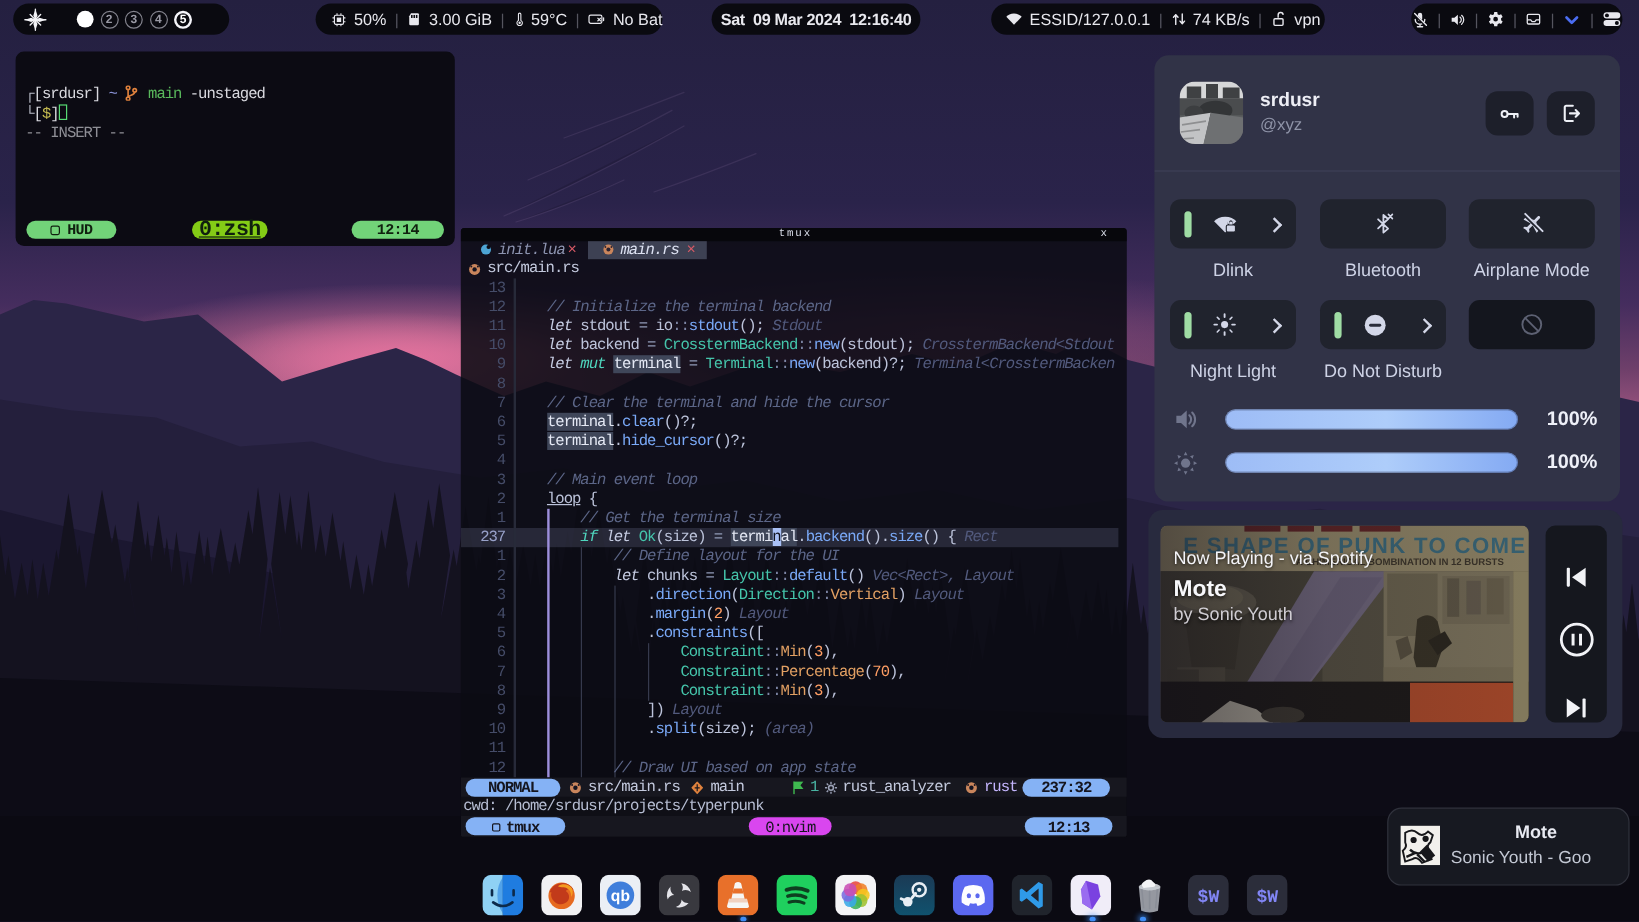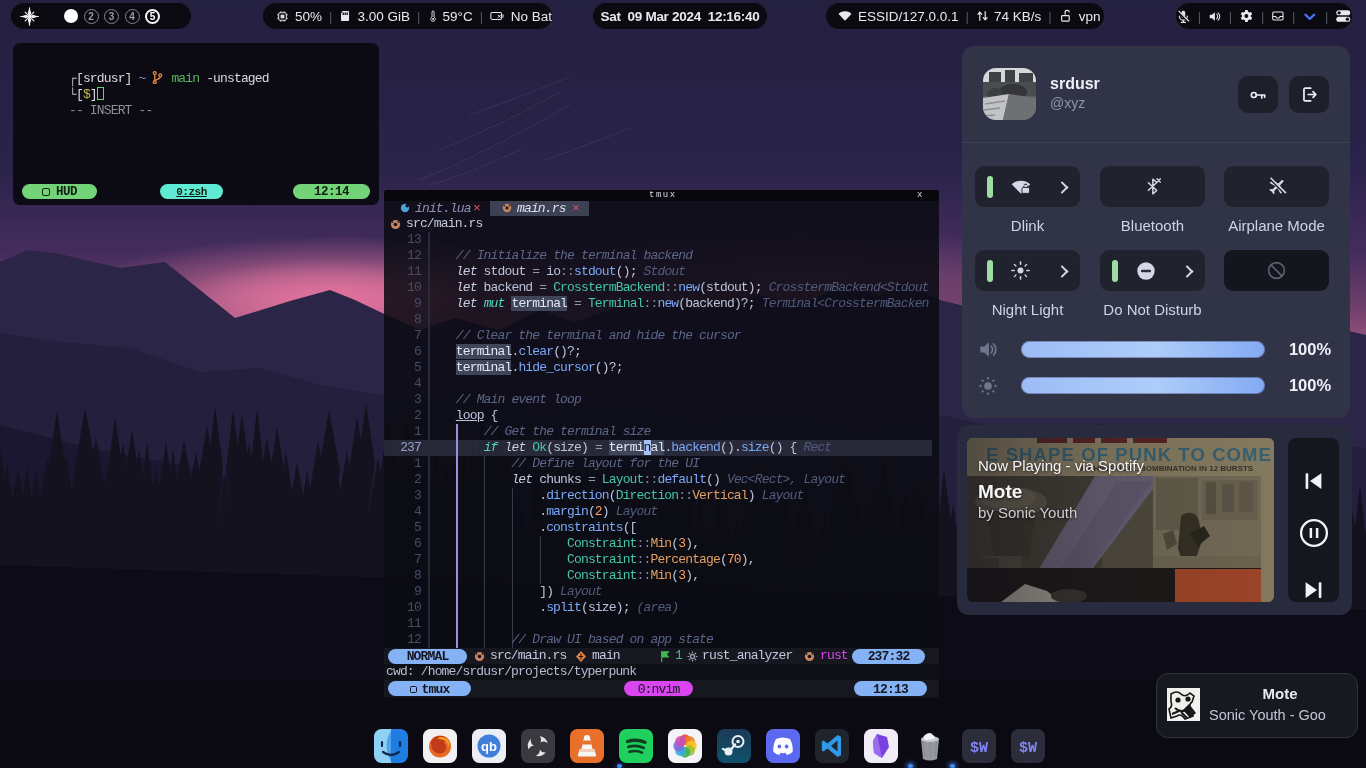--- a/index.html
+++ b/index.html
@@ -156,36 +156,36 @@
     <span class="sep">|</span>
   <svg width="18" height="16" viewBox="0 0 26 22" fill="#e8e8ee">
     <rect x="2" y="2" width="22" height="8" rx="4"></rect>
       <circle cx="6.5" cy="6" r="2.6" fill="#0a0a10"></circle>
     <rect x="2" y="12" width="22" height="8" rx="4"></rect>
       <circle cx="19.5" cy="16" r="2.6" fill="#0a0a10"></circle>
   </svg>
 </div>
 
 <div class="abs" style="left:13px; top:43px; width:366px; height:162px; background:#0c0b13; border-radius:7px; overflow:hidden;">
-  <div class="t abs" style="left:8px; top:28px; line-height:16px; color:#d8d8de;margin-left:48px;">
+  <div class="t abs" style="left:8px; top:28px; line-height:16px; color:#d8d8de;">
     <div><span style="color:#b9bdc9">┌</span>[srdusr] <span style="color:#8a93d6">~</span> <svg width="11" height="13" viewBox="0 0 12 14" style="margin:0 1px -2px 0">
           <g stroke="#e0823d" stroke-width="1.5" fill="none">
             <path d="M3 3.5 V11 M9 6.2 c0 3.4-6 2.4-6 5.2"></path>
             <circle cx="3" cy="2.2" r="1.6"></circle>
             <circle cx="3" cy="12.2" r="1.6"></circle>
             <circle cx="9" cy="4.6" r="1.6"></circle>
           </g>
         </svg> <span style="color:#59b85c">main</span> -unstaged</div>
     <div><span style="color:#b9bdc9">└</span>[<span style="color:#c7bd51">$</span>]<span style="display:inline-block;width:7px;height:13px;border:1.5px solid #57d973;margin-bottom:-2px"></span></div>
     <div><span style="color:#8f8f96">-- INSERT --</span></div>
   </div>
 
   <div class="abs t" style="left:9px; top:141px; width:75px; height:15px; background:#72d379; border-radius:9px; color:#10200f; font-weight:bold; font-size:12.5px; display:flex; align-items:center; justify-content:center; letter-spacing:-0.5px;">
     <span style="display:inline-block;width:8px;height:8px;border:1.5px solid #10200f;border-radius:2px;margin-right:6px"></span>HUD</div>
-  <div class="abs t" style="left:147px; top:141px; width:63px; height:15px; background:#5eead4; border-radius:9px; color:#10200f; font-weight:bold; font-size:11px; display:flex; align-items:center; justify-content:center; letter-spacing:-0.5px;text-decoration:underline;">0:zsh</div>
+  <div class="abs t" style="left:147px; top:141px; width:63px; height:15px; background:#84cc16; border-radius:9px; color:#10200f; font-weight:bold; font-size:18px; display:flex; align-items:center; justify-content:center; letter-spacing:-0.5px;text-decoration:underline;">0:zsh</div>
   <div class="abs t" style="left:280px; top:141px; width:77px; height:15px; background:#72d379; border-radius:9px; color:#10200f; font-weight:bold; font-size:12.5px; display:flex; align-items:center; justify-content:center; letter-spacing:-0.5px;">12:14</div>
 </div>
 
 <div class="abs" style="left:384px; top:190px; width:555px; height:508px; background:rgba(12,11,19,0.87); border-radius:3px; overflow:hidden;">
 
   <div class="abs mono" style="left:0;top:0;width:555px;height:11px;background:#07070c;color:#d8dce8;font-size:9px;">
     <span class="abs" style="left:265px;top:0px;letter-spacing:1.5px">tmux</span>
     <span class="abs" style="left:533px;top:0px;">x</span>
   </div>
 
@@ -310,21 +310,21 @@
           <circle cx="6" cy="6" r="2.2" fill="none" stroke="#9aa0b5" stroke-width="1.4"></circle>
           <path d="M6 0.5 v2 M6 9.5 v2 M0.5 6 h2 M9.5 6 h2 M2.1 2.1 l1.4 1.4 M8.5 8.5 l1.4 1.4 M9.9 2.1 L8.5 3.5 M3.5 8.5 L2.1 9.9" stroke="#9aa0b5" stroke-width="1.3"></path>
         </svg></span>
     <span class="abs" style="left:318px;color:#c3c9dd;">rust_analyzer</span>
     <span class="abs" style="left:420px;top:3px"><svg width="11" height="11" viewBox="0 0 12 12">
           <circle cx="6" cy="6" r="5" fill="#c9855c"></circle>
           <circle cx="6" cy="6" r="2" fill="#141320"></circle>
           <circle cx="3" cy="3.4" r="0.9" fill="#141320"></circle>
           <circle cx="9" cy="3.4" r="0.9" fill="#141320"></circle>
         </svg></span>
-    <span class="abs" style="left:436px;color:#d946ef;">rust</span>
+    <span class="abs" style="left:436px;color:#c4b5fd;">rust</span>
     <span class="abs" style="left:468px;top:0.5px;width:73px;height:15px;background:#85b2f5;border-radius:8px;color:#15151e;font-weight:bold;text-align:center;">237:32</span>
   </div>
   <div class="abs t" style="left:2px;top:474px;color:#b6bdd2;line-height:16px;">cwd: /home/srdusr/projects/typerpunk</div>
   <div class="abs t" style="left:0;top:490px;width:555px;height:17px;background:#17171f;line-height:17px;">
     <span class="abs" style="left:4px;top:1px;width:83px;height:15px;background:#85b2f5;border-radius:8px;color:#15151e;font-weight:bold;text-align:center;"><span style="display:inline-block;width:7px;height:7px;border:1.5px solid #15151e;border-radius:1.5px;margin-right:5px"></span>tmux</span>
     <span class="abs" style="left:240px;top:1px;width:69px;height:15px;background:#d946ef;border-radius:8px;color:#15151e;font-weight:normal;text-align:center;">0:nvim</span>
     <span class="abs" style="left:470px;top:1px;width:73px;height:15px;background:#85b2f5;border-radius:8px;color:#15151e;font-weight:bold;text-align:center;">12:13</span>
   </div>
 </div>
 
@@ -508,21 +508,21 @@
     <path d="M4 6 q6-4 10 0 t9-1 l4 3 -2 6 q-3 2-2 6 l3 8 -8 3 q-4-6-8-3 l-6 2 -2-9 q4-3 2-7 Z" fill="none" stroke="#17171a" stroke-width="1.6"></path>
     <circle cx="11" cy="12" r="2.6" fill="#17171a"></circle>
       <circle cx="21" cy="11" r="2.6" fill="#17171a"></circle>
     <path d="M8 20 q5 5 11 2 M14 24 l6 6 M5 26 l7-3" stroke="#17171a" stroke-width="2" fill="none"></path>
     <path d="M22 16 l7 9 -6 5 -7-8 Z" fill="#17171a"></path>
   </svg>
   <div class="abs" style="left:52px;top:11px;width:142px;text-align:center;font-weight:bold;font-size:15px;color:#e8eaf2;">Mote</div>
   <div class="abs" style="left:52px;top:33px;width:142px;text-align:left;font-size:14.5px;color:#c3c8d4;">Sonic Youth - Goo</div>
 </div>
 
-<div class="abs" id="dock" style="left:374px; top:729px; height:34px; display:flex; gap:15px;">
+<div class="abs" id="dock" style="left:402px; top:729px; height:34px; display:flex; gap:15px;">
 
   <svg class="dk" width="34" height="34" viewBox="0 0 34 34">
       <defs>
         <clipPath id="rr">
           <rect width="34" height="34" rx="7.5"></rect>
         </clipPath>
       </defs>
     <g clip-path="url(#rr)">
         <rect width="17" height="34" fill="#8fd1f4"></rect>
         <rect x="17" width="17" height="34" fill="#1f7ce0"></rect>

